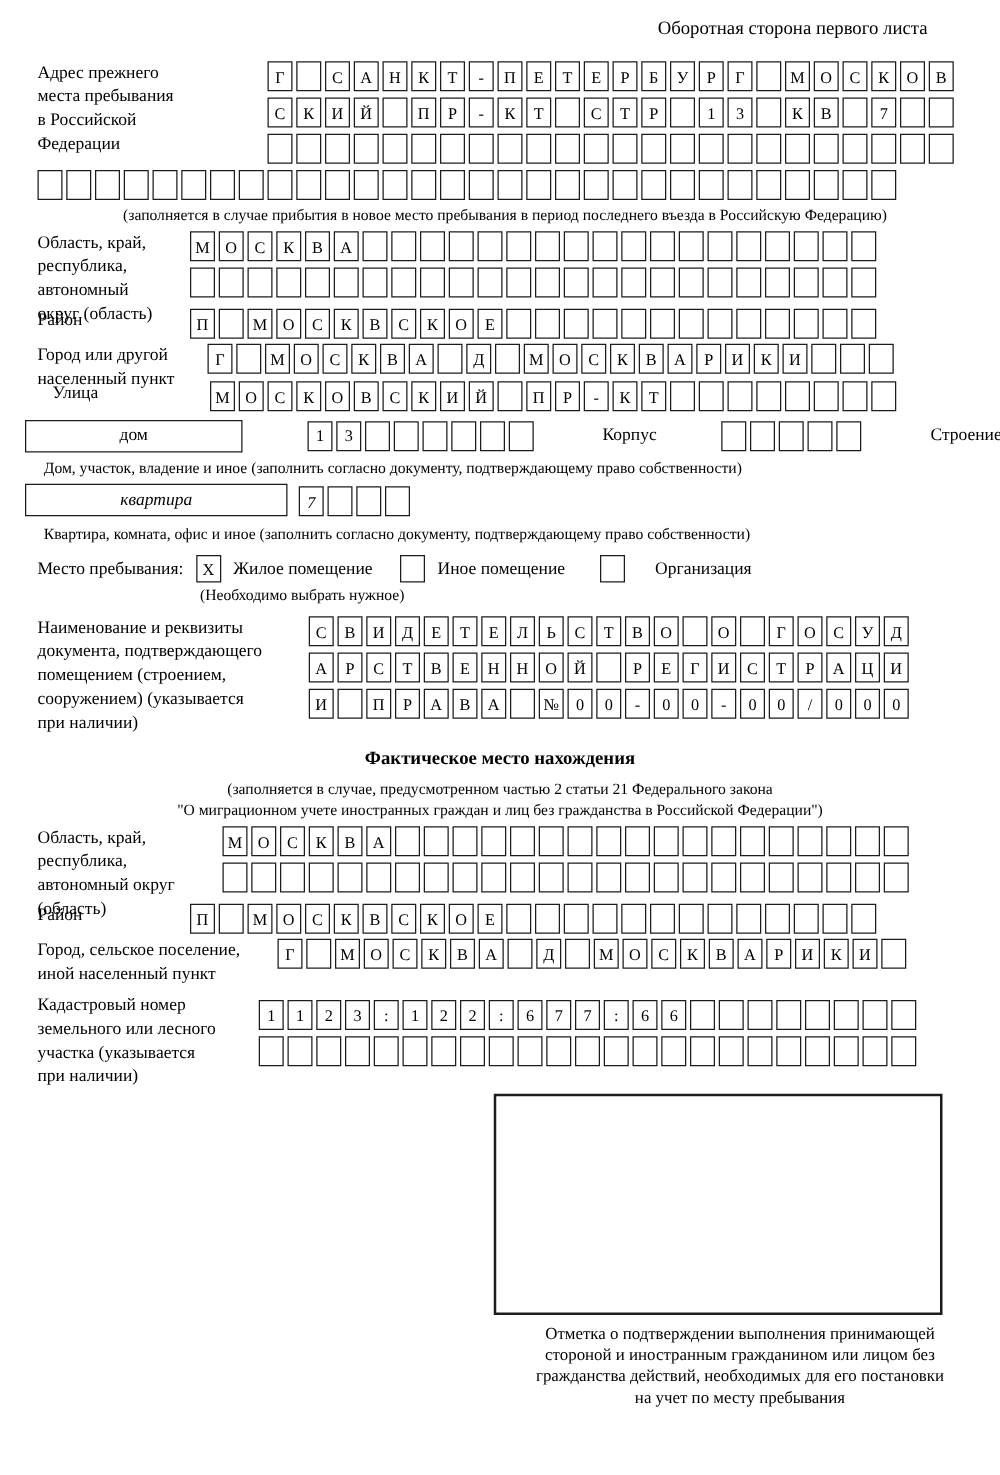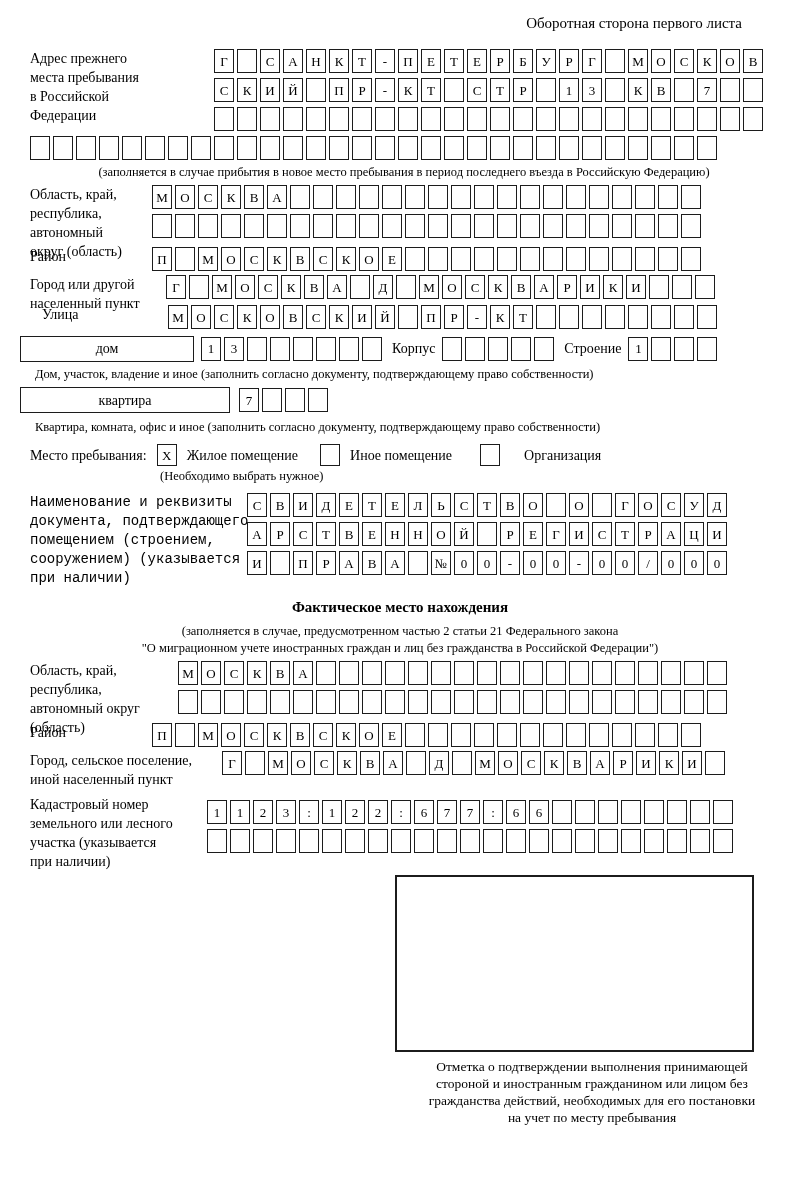--- a/index.html
+++ b/index.html
@@ -35,21 +35,21 @@
   .chk{
     flex:none;display:inline-flex;align-items:center;justify-content:center;
     width:18px;height:20px;border:1.5px solid #1c1c1c;font-size:13px;margin:0 10px;
   }
   .stay{display:flex;align-items:center;text-align:center;}
   .stay .optlbl{white-space:nowrap;}
   .bigbox{border:2px solid #1c1c1c;width:355px;height:173px;margin-left:365px;background:#fff;}
   .confnote{width:420px;margin-left:352px;text-align:center;font-size:13.5px;line-height:17px;margin-top:6px;}
   
   .w148{width:148px;} .w122{width:122px;} .w136{width:136px;} .w126{width:126px;margin-left:12px;}
-  .w217{width:217px;font-family:Liberation Mono, monospace;} .w192{width:192px;} .w177{width:177px;}
+  .w217{width:217px;} .w192{width:192px;} .w177{width:177px;}
   .mt4{margin-top:4px;} .mt5{margin-top:5px;} .mt6{margin-top:6px;} .mt8{margin-top:8px;}
 </style>
 </head>
 <body>
 
 <div class="page">
 
   <div class="title-right">Оборотная сторона первого листа</div>
 
   <div class="frow" style="margin-top:16px;gap:36px;">
@@ -324,21 +324,21 @@
         <span class="cbox"></span>
         <span class="cbox"></span>
         <span class="cbox"></span>
         <span class="cbox"></span>
         <span class="cbox"></span>
         <span class="cbox"></span>
         <span class="cbox"></span>
       </div>
   </div>
 
-  <div class="frow mt6" style="margin-left:-10px;align-items:center;">
+  <div class="frow mt6" style="margin-left:-10px;align-items:center;gap:45px;">
     <div class="fieldbox housebox">дом</div>
     <div class="grid">
         <span class="cbox">1</span>
         <span class="cbox">3</span>
         <span class="cbox"></span>
         <span class="cbox"></span>
         <span class="cbox"></span>
         <span class="cbox"></span>
         <span class="cbox"></span>
         <span class="cbox"></span>
@@ -354,21 +354,21 @@
     <div class="inlinelbl">Строение</div>
     <div class="grid">
         <span class="cbox">1</span>
         <span class="cbox"></span>
         <span class="cbox"></span>
         <span class="cbox"></span>
       </div>
   </div>
   <div class="note mt4" style="padding-left:5px;">Дом, участок, владение и иное (заполнить согласно документу, подтверждающему право собственности)</div>
 
-  <div class="frow mt4" style="margin-left:-10px;align-items:center;">
+  <div class="frow mt4" style="margin-left:-10px;align-items:flex-end;font-style:italic;">
     <div class="fieldbox aptbox">квартира</div>
     <div class="grid">
         <span class="cbox">7</span>
         <span class="cbox"></span>
         <span class="cbox"></span>
         <span class="cbox"></span>
       </div>
   </div>
   <div class="note mt6" style="padding-left:5px;">Квартира, комната, офис и иное (заполнить согласно документу, подтверждающему право собственности)</div>
 

